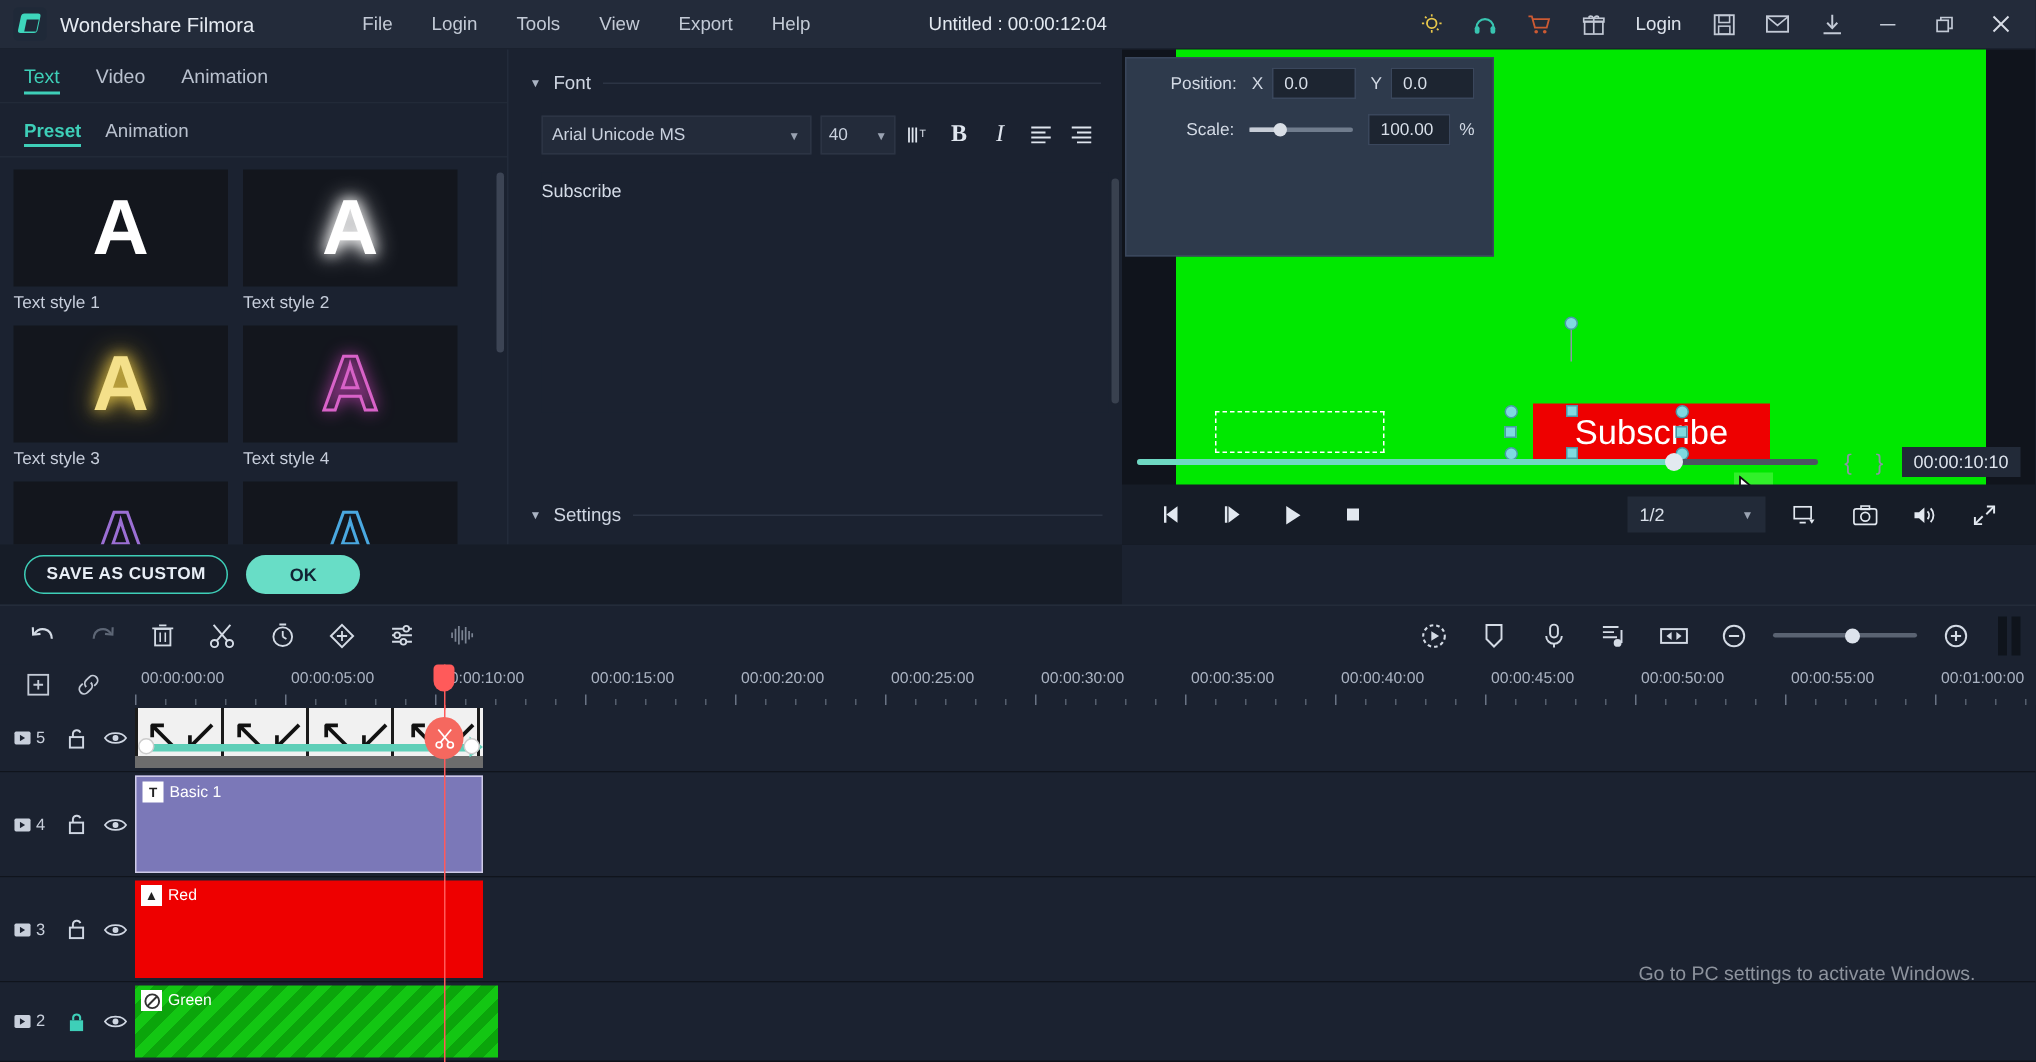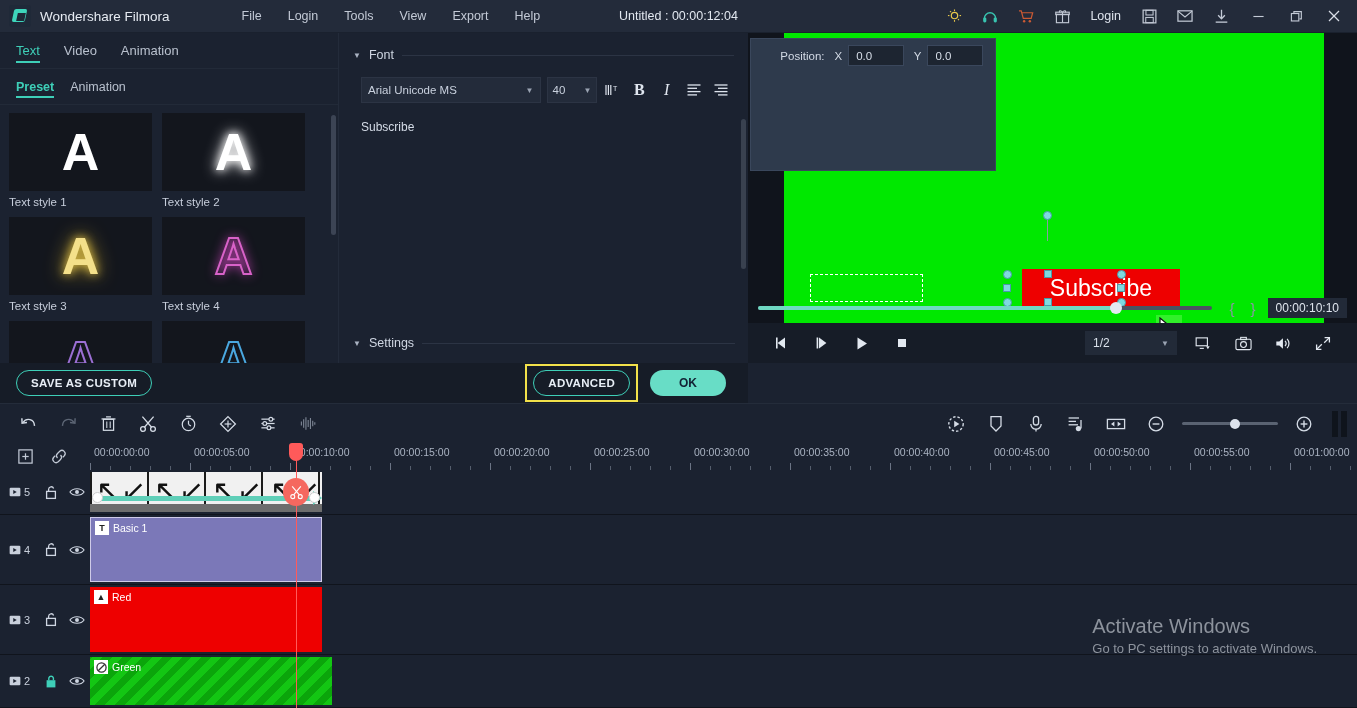--- a/index.html
+++ b/index.html
@@ -548,23 +548,20 @@
 
     <div class="settings-row">
       <span class="caret">▼</span>
       <span class="sect-title">Settings</span>
       <span class="sect-line"></span>
     </div>
   </div>
 
   <div class="dlg-bar">
     <div class="btn-outline btn-save">SAVE AS CUSTOM</div>
-    <div class="adv-wrap">
-      <div class="btn-outline">ADVANCED</div>
-    </div>
     <div class="btn-ok">OK</div>
   </div>
 
   <div class="preview-wrap">
     <div class="video-canvas">
 
       <div class="subs-box">
         <div class="subs-text">Subscribe</div>
       </div>
       <div class="sel-dash"></div>
@@ -590,20 +587,29 @@
     <div class="tgc">
 
       <div class="tgc-row">
         <span class="tgc-lbl">Position:</span>
         <span class="axis-lbl">X</span>
         <div class="tgc-input">0.0</div>
         <span class="axis-lbl" style="margin-left:10px">Y</span>
         <div class="tgc-input">0.0</div>
       </div>
 
+      <div class="tgc-row">
+        <span class="tgc-lbl">Scale:</span>
+        <div class="slider-track">
+          <div class="slider-fill" style="width:20px"></div>
+          <div class="slider-knob" style="left:16px"></div>
+        </div>
+        <div class="tgc-input wide">100.00</div>
+        <span class="pct">%</span>
+      </div>
 
     </div>
 
     <div class="player-bar">
       <div class="prog-track">
         <div class="prog-fill" style="width:79%"></div>
         <div class="prog-knob" style="left:calc(79% - 6px)"></div>
       </div>
       <span class="brace">{</span>
       <span class="brace">}</span>
@@ -1043,17 +1049,16 @@
           <line x1="3.4" y1="1.4" x2="11" y2="10.6" stroke="#fff" stroke-width="1.2"></line>
           <line x1="12.6" y1="1.4" x2="5" y2="10.6" stroke="#fff" stroke-width="1.2"></line>
         </svg>
     </div>
   </div>
 
   <div class="playhead-head" style="left:289px; top:443px;"></div>
   <div class="playhead-line" style="left:296px; top:443px; height:30px;"></div>
 
   <div class="watermark">
-    <div class="wm1">Activate Windows</div>
     <div class="wm2">Go to PC settings to activate Windows.</div>
   </div>
 
 </div>
 
 </body></html>

